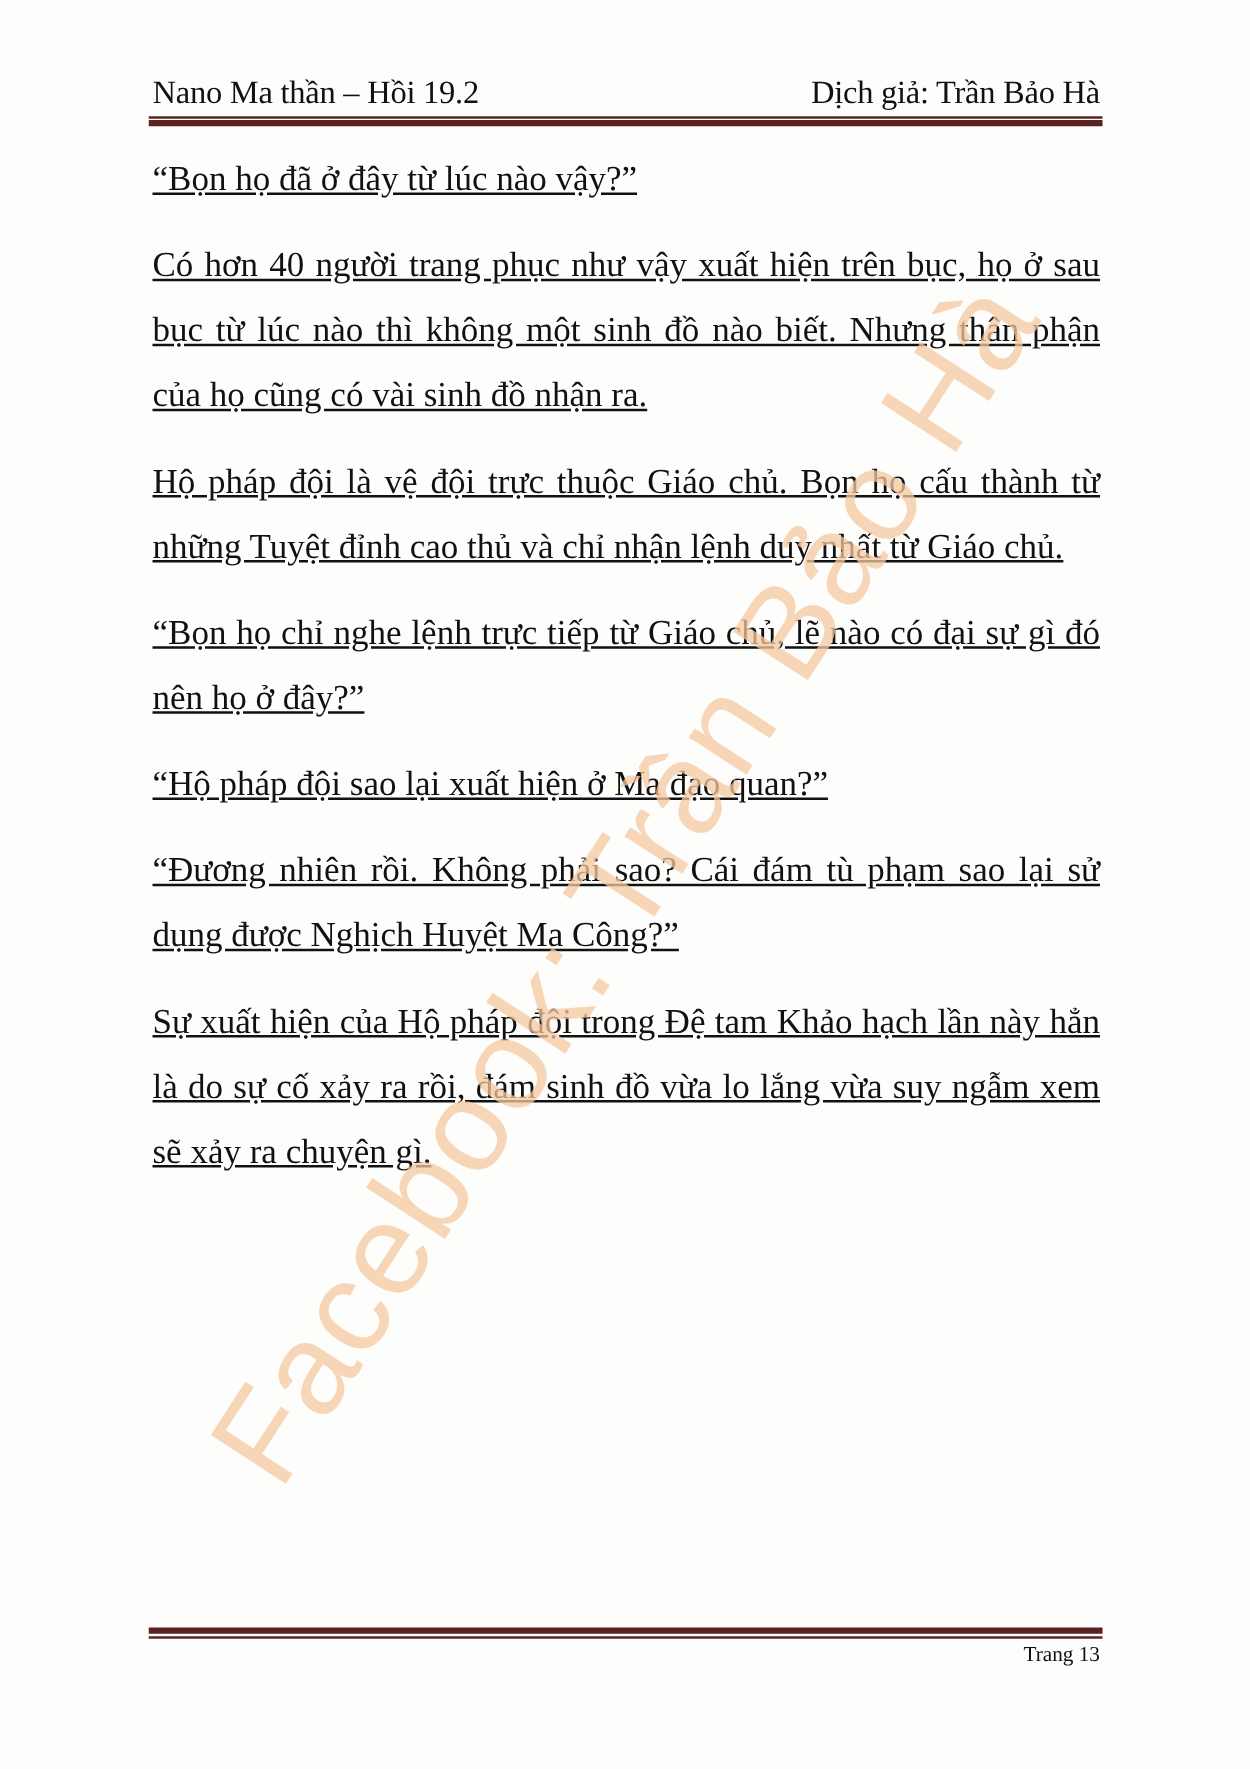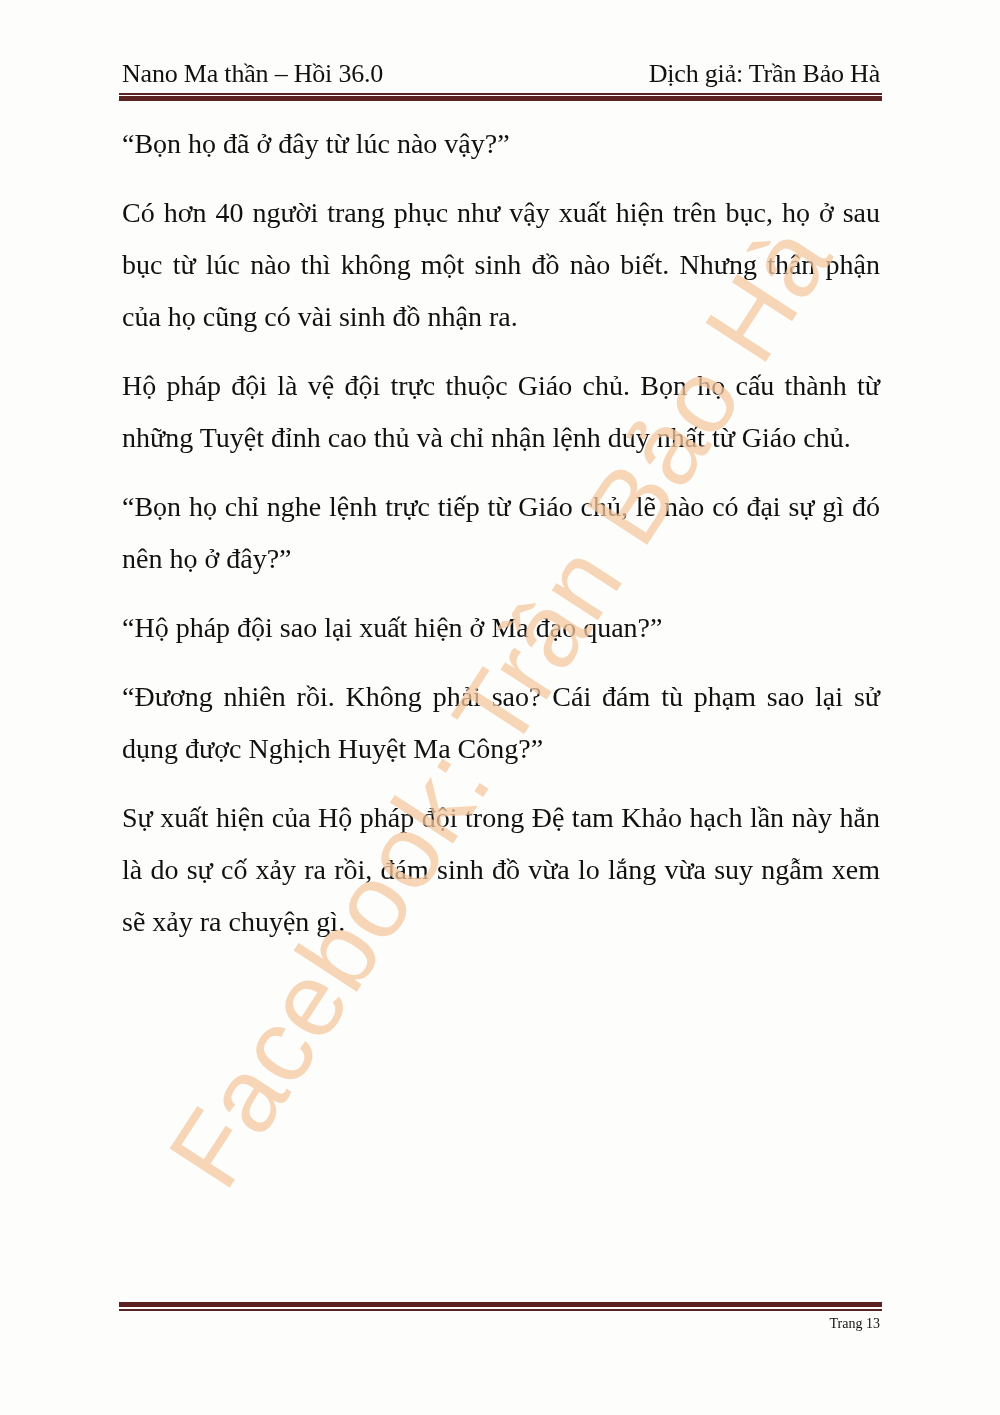--- a/index.html
+++ b/index.html
@@ -16,42 +16,42 @@
     position:absolute; left:119px; width:763px; top:93px; height:9px;
   }
   .rule-top .thin { position:absolute; left:0; right:0; top:0; height:1.5px; background:#5a2424; }
   .rule-top .thick { position:absolute; left:0; right:0; top:3px; height:5px; background:#5c2222; }
   .rule-bottom {
     position:absolute; left:119px; width:763px; top:1302px; height:10px;
   }
   .rule-bottom .thick { position:absolute; left:0; right:0; top:0; height:5px; background:#5c2222; }
   .rule-bottom .thin { position:absolute; left:0; right:0; top:7px; height:1.5px; background:#5a2424; }
   .footer {
-    position:absolute; right:120px; top:1312px; font-size:14px; line-height:24px;
+    position:absolute; right:120px; top:1312px; font-size:17px; line-height:24px;
   }
   .content {
     position:absolute; left:122px; width:758px; top:118px;
     font-size:28px; line-height:52px;
   }
-  .content p { margin:0 0 17px 0; text-align:justify; }
+  .content p { margin:0 0 17px 0; text-align:justify;text-decoration:underline; }
   .watermark {
     position:absolute; left:500px; top:706px; transform:translate(-50%,-50%) rotate(-57deg);
     font-family:"Liberation Sans", "DejaVu Sans", sans-serif;
     font-size:104px; color:#f6c9a0; opacity:0.75; white-space:nowrap; pointer-events:none;
     letter-spacing:1px;
   }
   .layer { position:absolute; inset:0; }
 </style>
 </head>
 <body>
 
 <div class="layer">
 
   <div class="header">
-    <span>Nano Ma thần – Hồi 36.0</span>
+    <span>Nano Ma thần – Hồi 19.2</span>
     <span>Dịch giả: Trần Bảo Hà</span>
   </div>
 
   <div class="rule-top">
     <div class="thin"></div>
     <div class="thick"></div>
   </div>
 
   <div class="content">
     <p>“Bọn họ đã ở đây từ lúc nào vậy?”</p>

